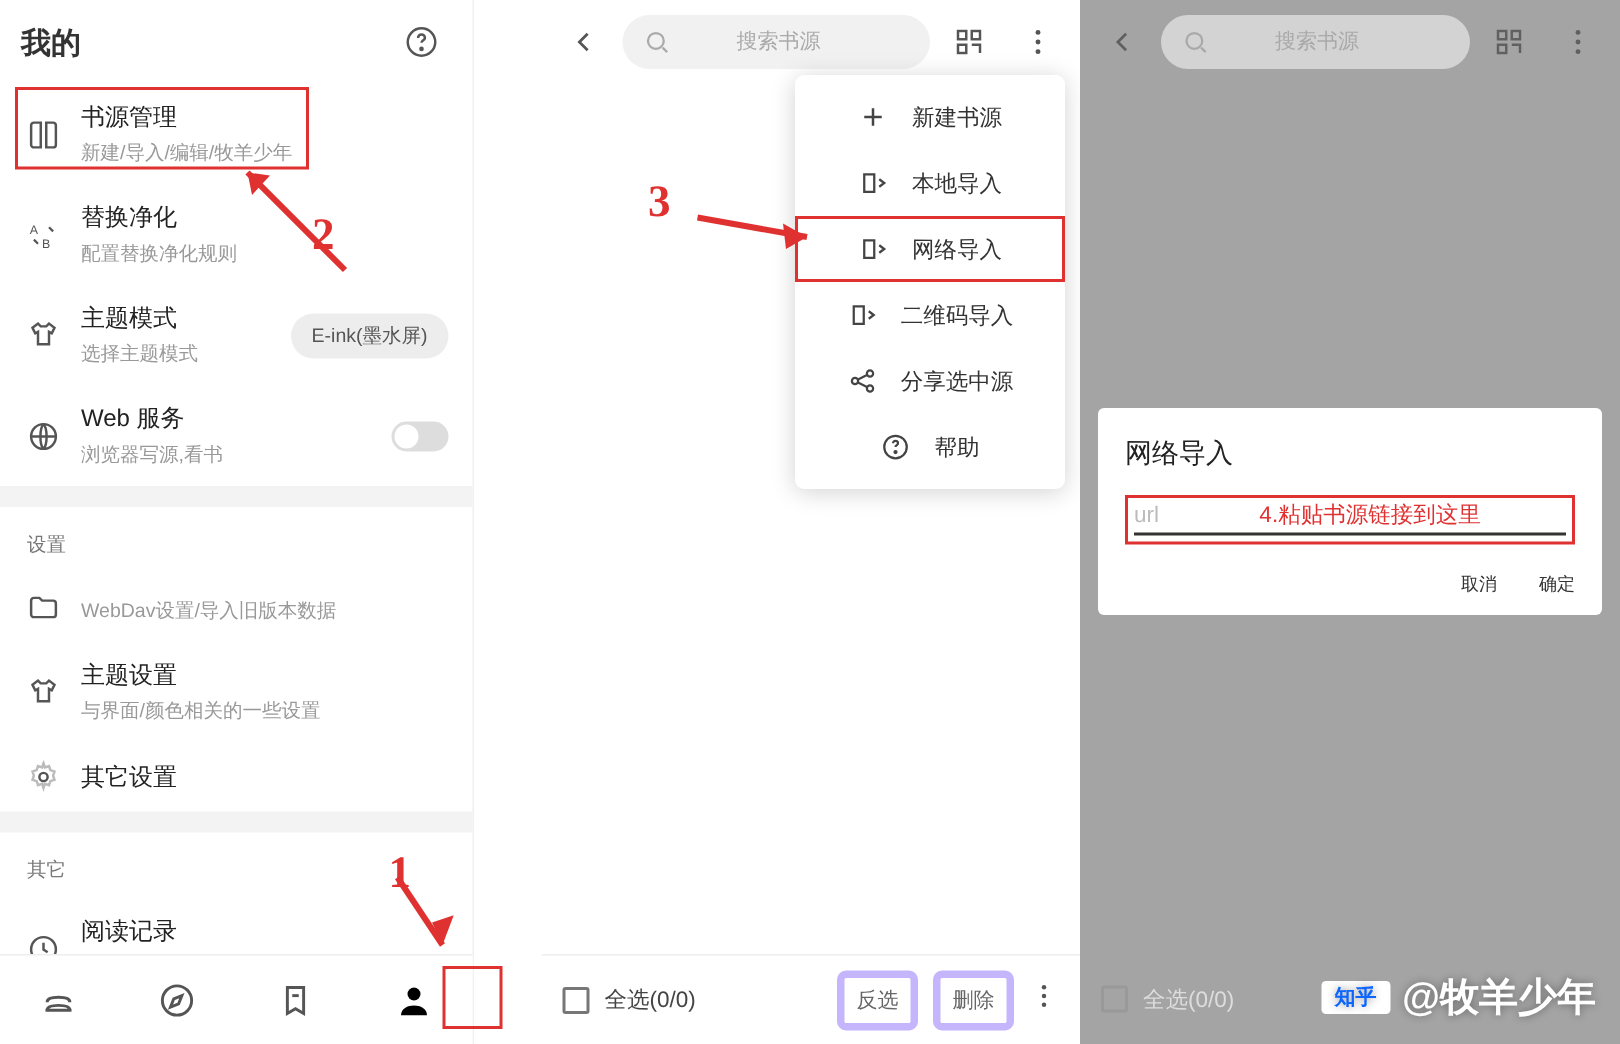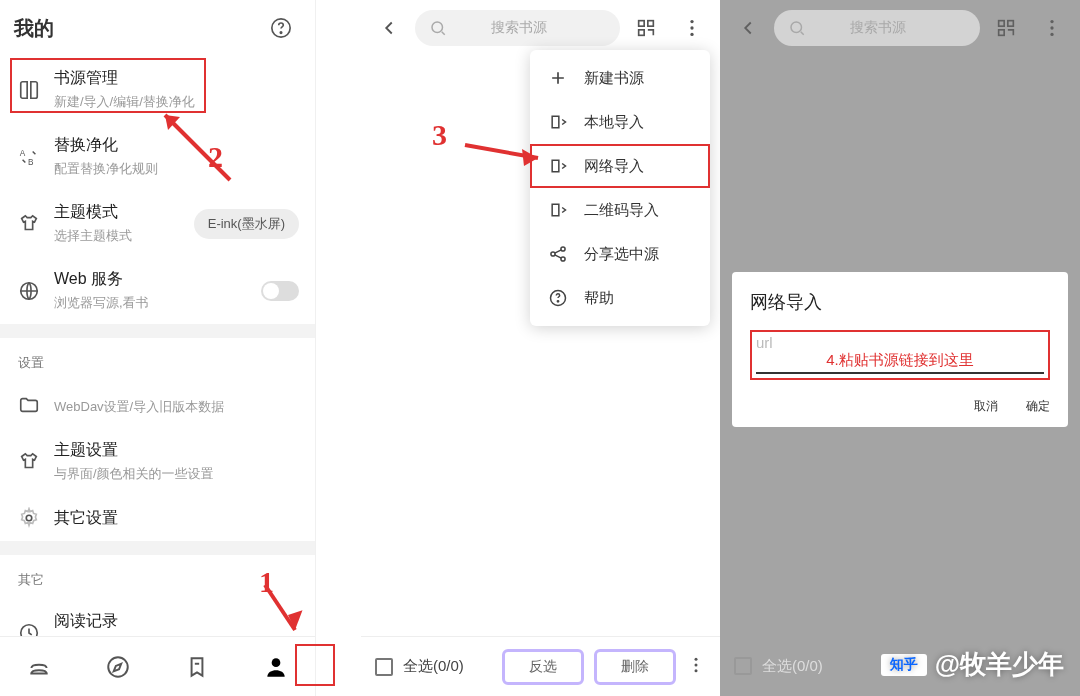--- a/index.html
+++ b/index.html
@@ -41,36 +41,36 @@
   .nav-item { flex:1; display:flex; align-items:center; justify-content:center;}
   .nav-item svg { width:26px; height:26px; color:#555;}
   .nav-item.active { position:relative;}
   .nav-item.active svg { color:#000;}
 
   
   .mid-top { display:flex; align-items:center; height:56px; padding:0 8px; gap:6px;}
   .search-pill { flex:1; height:36px; background:#f1f1f1; border-radius:18px; display:flex; align-items:center; padding:0 14px; color:#aaa; font-size:14px;gap:36px;}
   .search-pill svg { width:18px; height:18px; margin-right:8px;}
   .menu-pop { position:absolute; right:10px; top:50px; width:180px; background:#fff; border-radius:6px; box-shadow:0 2px 16px rgba(0,0,0,.18); padding:6px 0;}
-  .menu-item { display:flex; align-items:center; padding:12px 18px; font-size:15px; color:#333;}
+  .menu-item { display:flex; align-items:center; padding:12px 18px; font-size:15px; color:#333;justify-content:center;}
   .menu-item svg { width:20px; height:20px; margin-right:16px; color:#444;}
   .menu-item.boxed { outline:2px solid #e03131; outline-offset:-2px;}
 
   .mid-bottom {position:absolute; bottom:0; left:0; right:0; height:60px; display:flex; align-items:center; padding:0 14px; border-top:1px solid #eee; background:#fff; gap:10px;}
   .chk { width:18px; height:18px; border:2px solid #777; border-radius:2px;}
-  .mid-btn { border:3px solid #c4b5fd; border-radius:6px; padding:6px 24px; font-size:14px; color:#666; background:#fff;}
+  .mid-btn { border:5px solid #c4b5fd; border-radius:6px; padding:6px 8px; font-size:14px; color:#666; background:#fff;}
   .dots svg{width:20px;height:20px;color:#555;}
 
   
   .panel-right .shade { position:absolute; inset:0; background:rgba(90,90,90,.55);}
   .right-top { position:relative; display:flex; align-items:center; height:56px; padding:0 8px; gap:6px;}
   .dialog { position:absolute; left:12px; right:12px; top:272px; background:#fff; border-radius:4px; padding:18px 18px 12px;}
   .dialog-title { font-size:18px; color:#222; margin-bottom:16px;}
   .dialog-input-wrap { border:2px solid #e03131; padding:2px 4px 4px;}
-  .dialog-input-line { border-bottom:2px solid #333; display:flex; align-items:baseline; padding-bottom:2px;flex-direction:column;}
+  .dialog-input-line { border-bottom:2px solid #333; display:flex; align-items:baseline; padding-bottom:2px;}
   .dialog-input-ph { color:#bbb; font-size:15px; margin-right:10px;}
   .dialog-hint { color:#e03131; font-size:15px; margin:0 auto;}
   .dialog-actions { display:flex; justify-content:flex-end; gap:28px; margin-top:18px; font-size:12px;}
   .right-bottom {position:absolute; bottom:0; left:0; right:0; height:60px; display:flex; align-items:center; padding:0 14px; gap:10px;}
   .right-bottom .chk{border-color:#999;}
 
   
   .anno { position:absolute; color:#e03131; font-family:"Segoe Script","Comic Sans MS",cursive; font-size:30px; font-weight:600; pointer-events:none;}
   .arrow { position:absolute; pointer-events:none;}
   .watermark { position:absolute; right:16px; bottom:14px; color:#fff; font-size:26px; text-shadow:0 0 6px rgba(0,0,0,.4); display:flex; align-items:center; gap:8px;}
@@ -95,21 +95,21 @@
   <div class="redbox-row" style="left:10px;top:58px;width:196px;height:55px;"></div>
 
   <div class="row">
     <div class="row-icon">
         <svg viewBox="0 0 24 24" fill="none" stroke="currentColor" stroke-width="1.8">
           <path d="M3 5a2 2 0 012-2h5v18H5a2 2 0 01-2-2V5zm18 0a2 2 0 00-2-2h-5v18h5a2 2 0 002-2V5z"></path>
         </svg>
       </div>
     <div class="row-text">
       <div class="row-title">书源管理</div>
-      <div class="row-sub">新建/导入/编辑/替换净化</div>
+      <div class="row-sub">新建/导入/编辑/牧羊少年</div>
     </div>
   </div>
 
   <div class="row">
     <div class="row-icon">
         <svg viewBox="0 0 24 24" fill="none" stroke="currentColor" stroke-width="1.6">
           <text x="2" y="11" font-size="9" fill="currentColor" stroke="none">A</text>
           <text x="11" y="21" font-size="9" fill="currentColor" stroke="none">B</text>
           <path d="M5 15l3 3M19 9l-3-3"></path>
         </svg>

